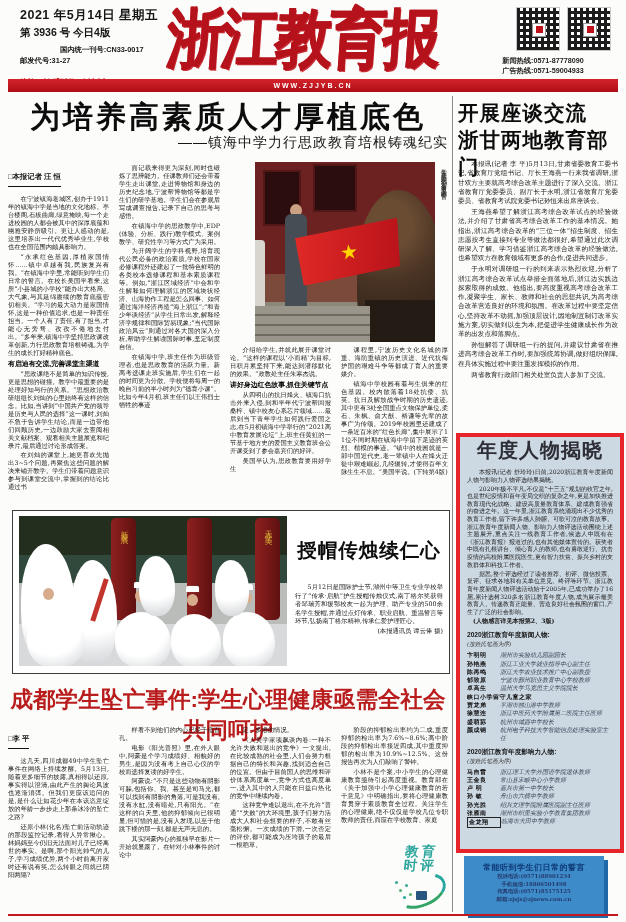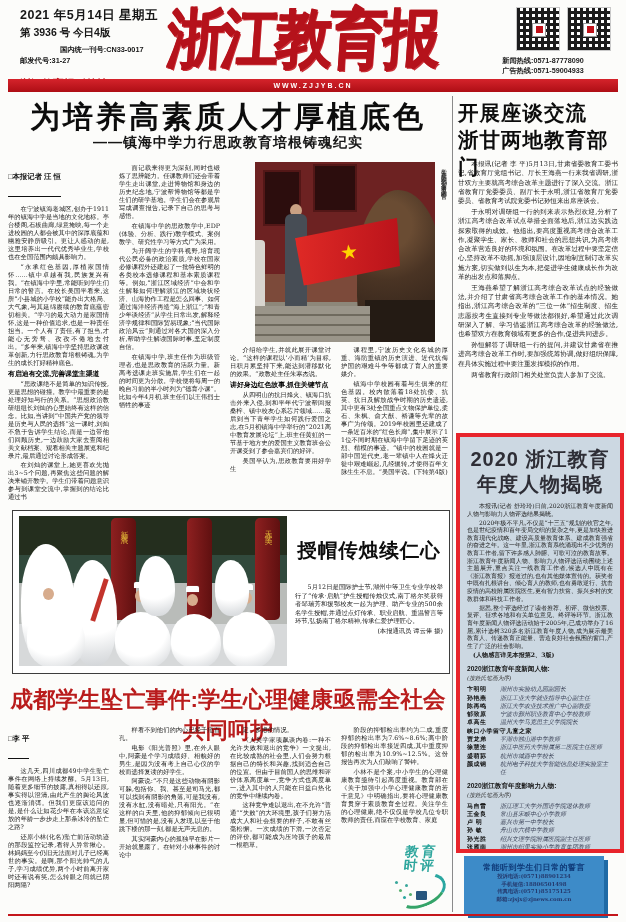--- a/index.html
+++ b/index.html
@@ -30,30 +30,30 @@
   .hotlines{left:468px;top:56px;width:150px;text-align:center;font-size:7.2px;font-weight:bold;line-height:9.5px;color:#1c1c1c;}
   .red-banner{left:8px;top:79px;width:610px;height:13px;background:linear-gradient(#d5232b,#ae0e15);
               color:#fff;font-size:7px;font-weight:bold;letter-spacing:2px;text-align:center;line-height:13px;}
 
   
   .col{position:absolute;width:101px;overflow:hidden;}
   .p{font-size:6.3px;line-height:8px;text-align:justify;text-indent:2em;margin:0 0 1.5px;word-break:break-all;color:#1b1b1b;}
   .subhead{font-family:"Liberation Sans","DejaVu Sans",sans-serif;font-weight:bold;font-size:6.9px;
            text-indent:0;margin:3px 0 2px;color:#000;}
   .byline{display:inline-block;font-family:"Liberation Sans",sans-serif;font-weight:bold;font-size:7.4px;
-          border-bottom:1px solid #111;padding-bottom:14px;margin-bottom:8px;}
+          border-bottom:1px solid #111;padding-bottom:4px;margin-bottom:8px;}
   .entry{display:flex;font-size:6px;line-height:8.3px;align-items:flex-start;}
   .entry-name{font-family:"Liberation Sans",sans-serif;font-weight:bold;color:#111;min-width:33px;letter-spacing:.5px;flex:none;}
   .entry-aff{flex:1;color:#3c4358;font-style:italic;}
   .boxed{border:1px solid #222;padding:0 1px;min-width:30px;}
 
   
   .main-headline{left:8px;top:97px;width:440px;text-align:center;font-size:30px;font-weight:900;
                  letter-spacing:3px;color:#0c0c0c;}
-  .main-subheadline{left:8px;top:134px;width:440px;text-align:center;font-size:14px;font-weight:bold;letter-spacing:1px;}
+  .main-subheadline{left:8px;top:134px;width:440px;text-align:right;font-size:14px;font-weight:normal;letter-spacing:1px;}
   .v-divider{left:452px;top:96px;width:1px;height:816px;background:#8a8a8a;}
 
   
   .photo1{left:255px;top:162px;width:180px;height:180px;overflow:hidden;
           background:linear-gradient(#6d2222 0 62%,#7c4a3a 62% 78%,#8d877a 78% 100%);}
   .photo1 .win{position:absolute;background:#2c0d0d;border:2px solid #531717;}
   .photo1 .bust{position:absolute;right:-8px;top:28px;width:86px;height:160px;background:
           radial-gradient(circle at 35% 22%,#6a4c33 0 18%,#4a3424 40%,#33241a 75%);
           border-radius:48% 52% 30% 34%;}
   .photo1 .pedestal{position:absolute;right:0;bottom:0;width:70px;height:42px;background:#241b14;}
@@ -282,28 +282,27 @@
     <div class="stamp-screen"></div>
     <div class="stamp-dots"></div>
   </div>
 
   <div class="abs r-headline sans">
     <div>开展座谈交流</div>
     <div>浙甘两地教育部门</div>
   </div>
   <div class="abs r-body">
       <p class="p">本报讯(记者 李 平)5月13日,甘肃省委教育工委书记,省教育厅党组书记、厅长王海燕一行来我省调研,浙甘双方主要就高考综合改革主题进行了深入交流。浙江省教育厅党委委员、副厅长于永明,浙江省教育厅党委委员、省教育考试院党委书记孙恒来出席座谈会。</p>
+      <p class="p">王海燕希望了解浙江高考综合改革试点的经验做法,并介绍了甘肃省高考综合改革工作的基本情况。她指出,浙江高考综合改革的“三位一体”招生制度、招生志愿按考生直接到专业等做法都很好,希望通过此次调研深入了解、学习借鉴浙江高考综合改革的经验做法,也希望双方在教育领域有更多的合作,促进共同进步。</p>
       <p class="p">于永明对调研组一行的到来表示热烈欢迎,分析了浙江高考综合改革试点举措全面落地后,浙江边实践边探索取得的成效。他指出,要高度重视高考综合改革工作,凝聚学生、家长、教师和社会的思想共识,为高考综合改革营造良好的环境和氛围。在改革过程中要坚定信心,坚持改革不动摇,加强顶层设计,因地制宜制订改革实施方案,切实做到以生为本,把促进学生健康成长作为改革的出发点和落脚点。</p>
-      <p class="p">王海燕希望了解浙江高考综合改革试点的经验做法,并介绍了甘肃省高考综合改革工作的基本情况。她指出,浙江高考综合改革的“三位一体”招生制度、招生志愿按考生直接到专业等做法都很好,希望通过此次调研深入了解、学习借鉴浙江高考综合改革的经验做法,也希望双方在教育领域有更多的合作,促进共同进步。</p>
       <p class="p">孙恒解答了调研组一行的提问,并建议甘肃省在推进高考综合改革工作时,要加强统筹协调,做好组织保障,在具体实施过程中要注重发挥模拟的作用。</p>
       <p class="p">两省教育行政部门相关处室负责人参加了交流。</p>
     </div>
 
   <div class="abs redbox">
-    <div class="redbox-title sans">2020 浙江教育</div>
     <div class="redbox-title sans" style="margin-top:-5px;">年度人物揭晓</div>
     <div>
         <p class="p">本报讯(记者 舒玲玲)日前,2020浙江教育年度新闻人物与影响力人物评选结果揭晓。</p>
         <p class="p">2020年极不平凡,不仅是“十三五”规划的收官之年,也是世纪疫情和百年变局交织的复杂之年,更是加快推进教育现代化战略、建设高质量教育体系、建成教育强省的奋进之年。这一年里,浙江教育系统涌现出不少优秀的教育工作者,留下许多感人肺腑、可歌可泣的教育故事。浙江教育年度新闻人物、影响力人物评选活动围绕上述主题展开,重点关注一线教育工作者,候选人中既有在《浙江教育报》报道过的,也有其他媒体宣传的。获奖者中既有扎根讲台、倾心育人的教师,也有勇敢逆行、抗击疫情的高校附属医院医生,更有智力扶贫、振兴乡村的支教群体和科技工作者。</p>
         <p class="p">据悉,整个评选经过了读者推荐、初评、微信投票、复评、征求各地和有关单位意见、终评等环节。浙江教育年度新闻人物评选活动始于2005年,已成功举办了16届,累计选树320多名浙江教育年度人物,成为展示最美教育人、传递教育正能量、营造良好社会氛围的窗口,产生了广泛的社会影响。</p>
       </div>
     <div class="see-note">(人物感言详见本报第2、3版)</div>
     <div class="list-head">2020浙江教育年度新闻人物:</div>
     <div class="sort-note">(按姓氏笔画为序)</div>
     <div>

